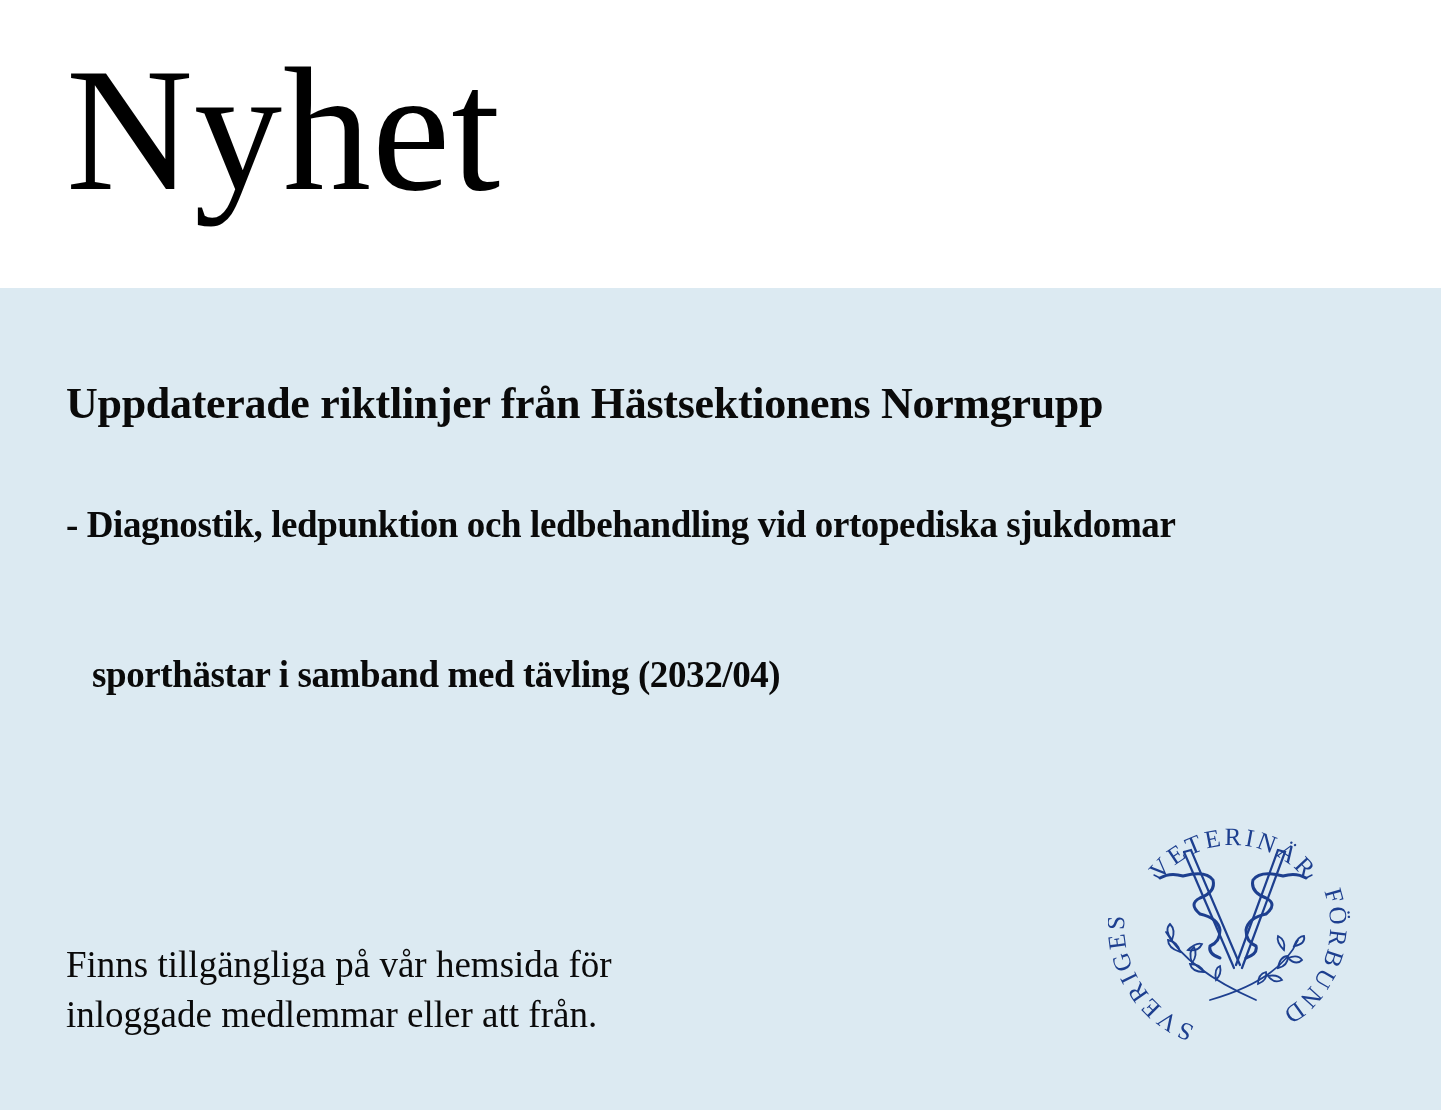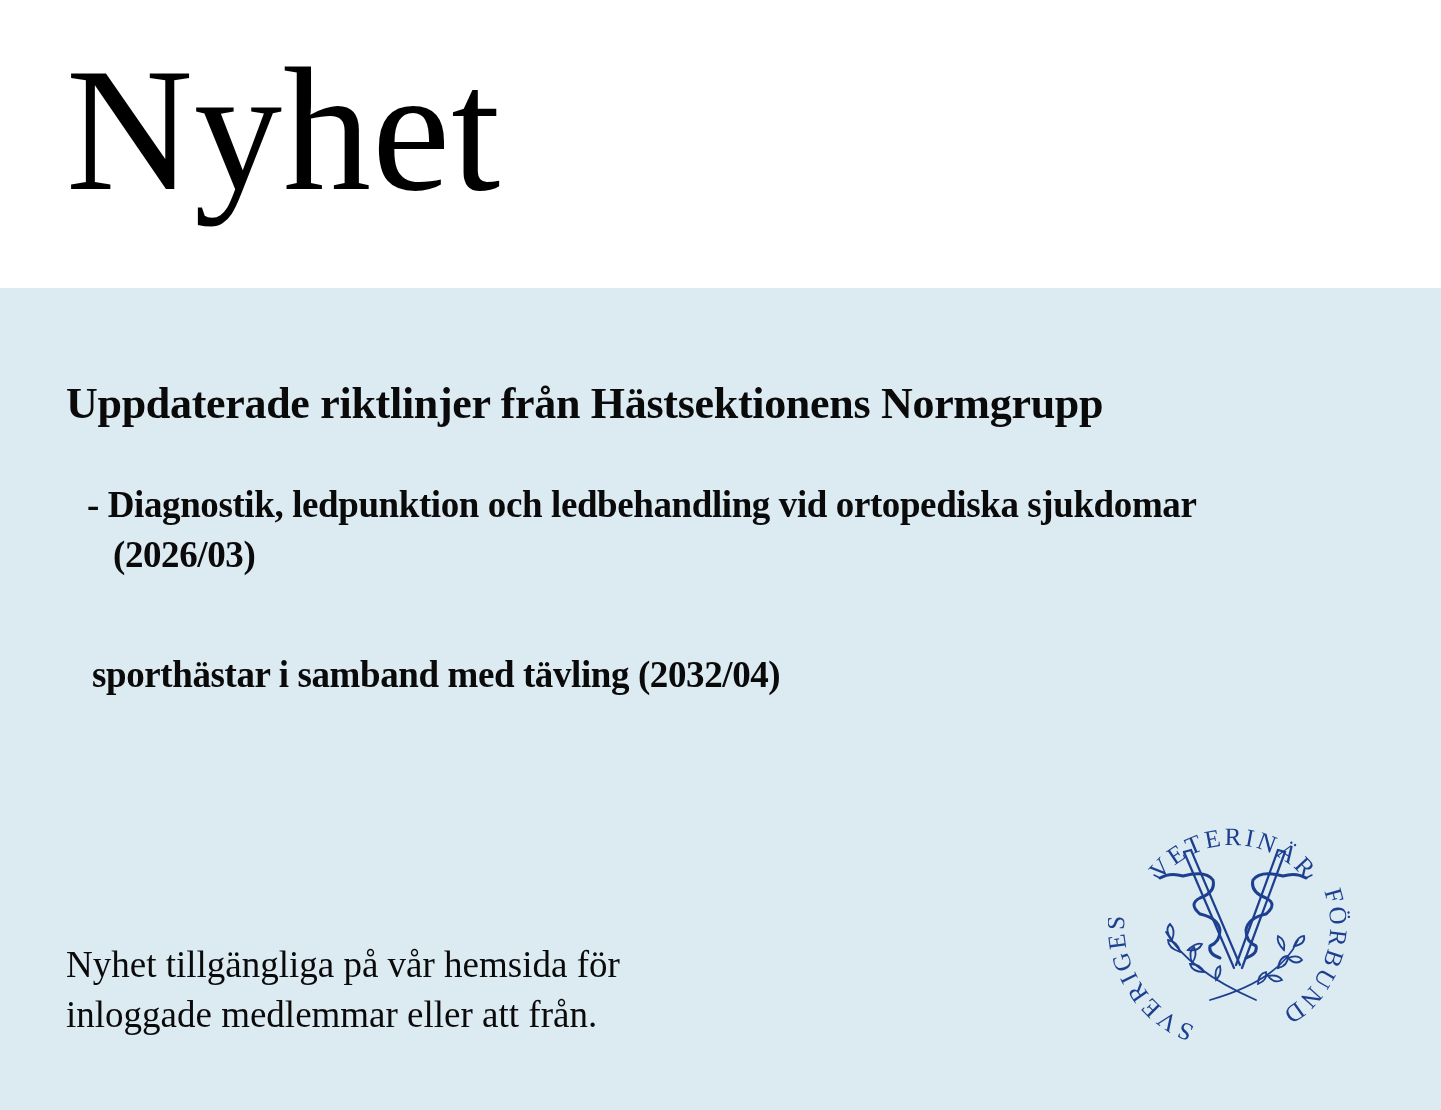--- a/index.html
+++ b/index.html
@@ -58,21 +58,21 @@
       font-size: 37px;
       font-weight: bold;
       line-height: 50px;
       letter-spacing: -0.4px;
       margin: 0;
     }
     .item .line2 {
       display: block;
       padding-left: 26px;
     }
-    .item1 { top: 480px; margin-left: 21px; }
+    .item1 { top: 500px; }
     .item2 { top: 650px; }
     .note {
       position: absolute;
       left: 66px;
       top: 940px;
       font-size: 37px;
       line-height: 50px;
       margin: 0;
     }
     .note span { display: block; }
@@ -90,29 +90,28 @@
 <div class="top">
   <h1 class="title">Nyhet</h1>
 </div>
 
 <div class="panel"></div>
 
 <h2 class="heading">Uppdaterade riktlinjer från Hästsektionens Normgrupp</h2>
 
 <p class="item item1">
   <span>- Diagnostik, ledpunktion och ledbehandling vid ortopediska sjukdomar</span>
-  <span class="line2">(2026/03)</span>
 </p>
 
 <p class="item item2">
   <span class="line2">sporthästar i samband med tävling (2032/04)</span>
 </p>
 
 <p class="note">
-  <span>Nyhet tillgängliga på vår hemsida för</span>
+  <span>Finns tillgängliga på vår hemsida för</span>
   <span>inloggade medlemmar eller att från.</span>
 </p>
 
 <div class="logo">
   <svg width="250" height="250" viewBox="0 0 250 250" xmlns="http://www.w3.org/2000/svg">
     <defs>
 
       <path id="arcTop" d="M 35 118 A 92 92 0 0 1 215 118"></path>
 
       <path id="arcRight" d="M 205 70 A 100 100 0 0 1 150 222"></path>

